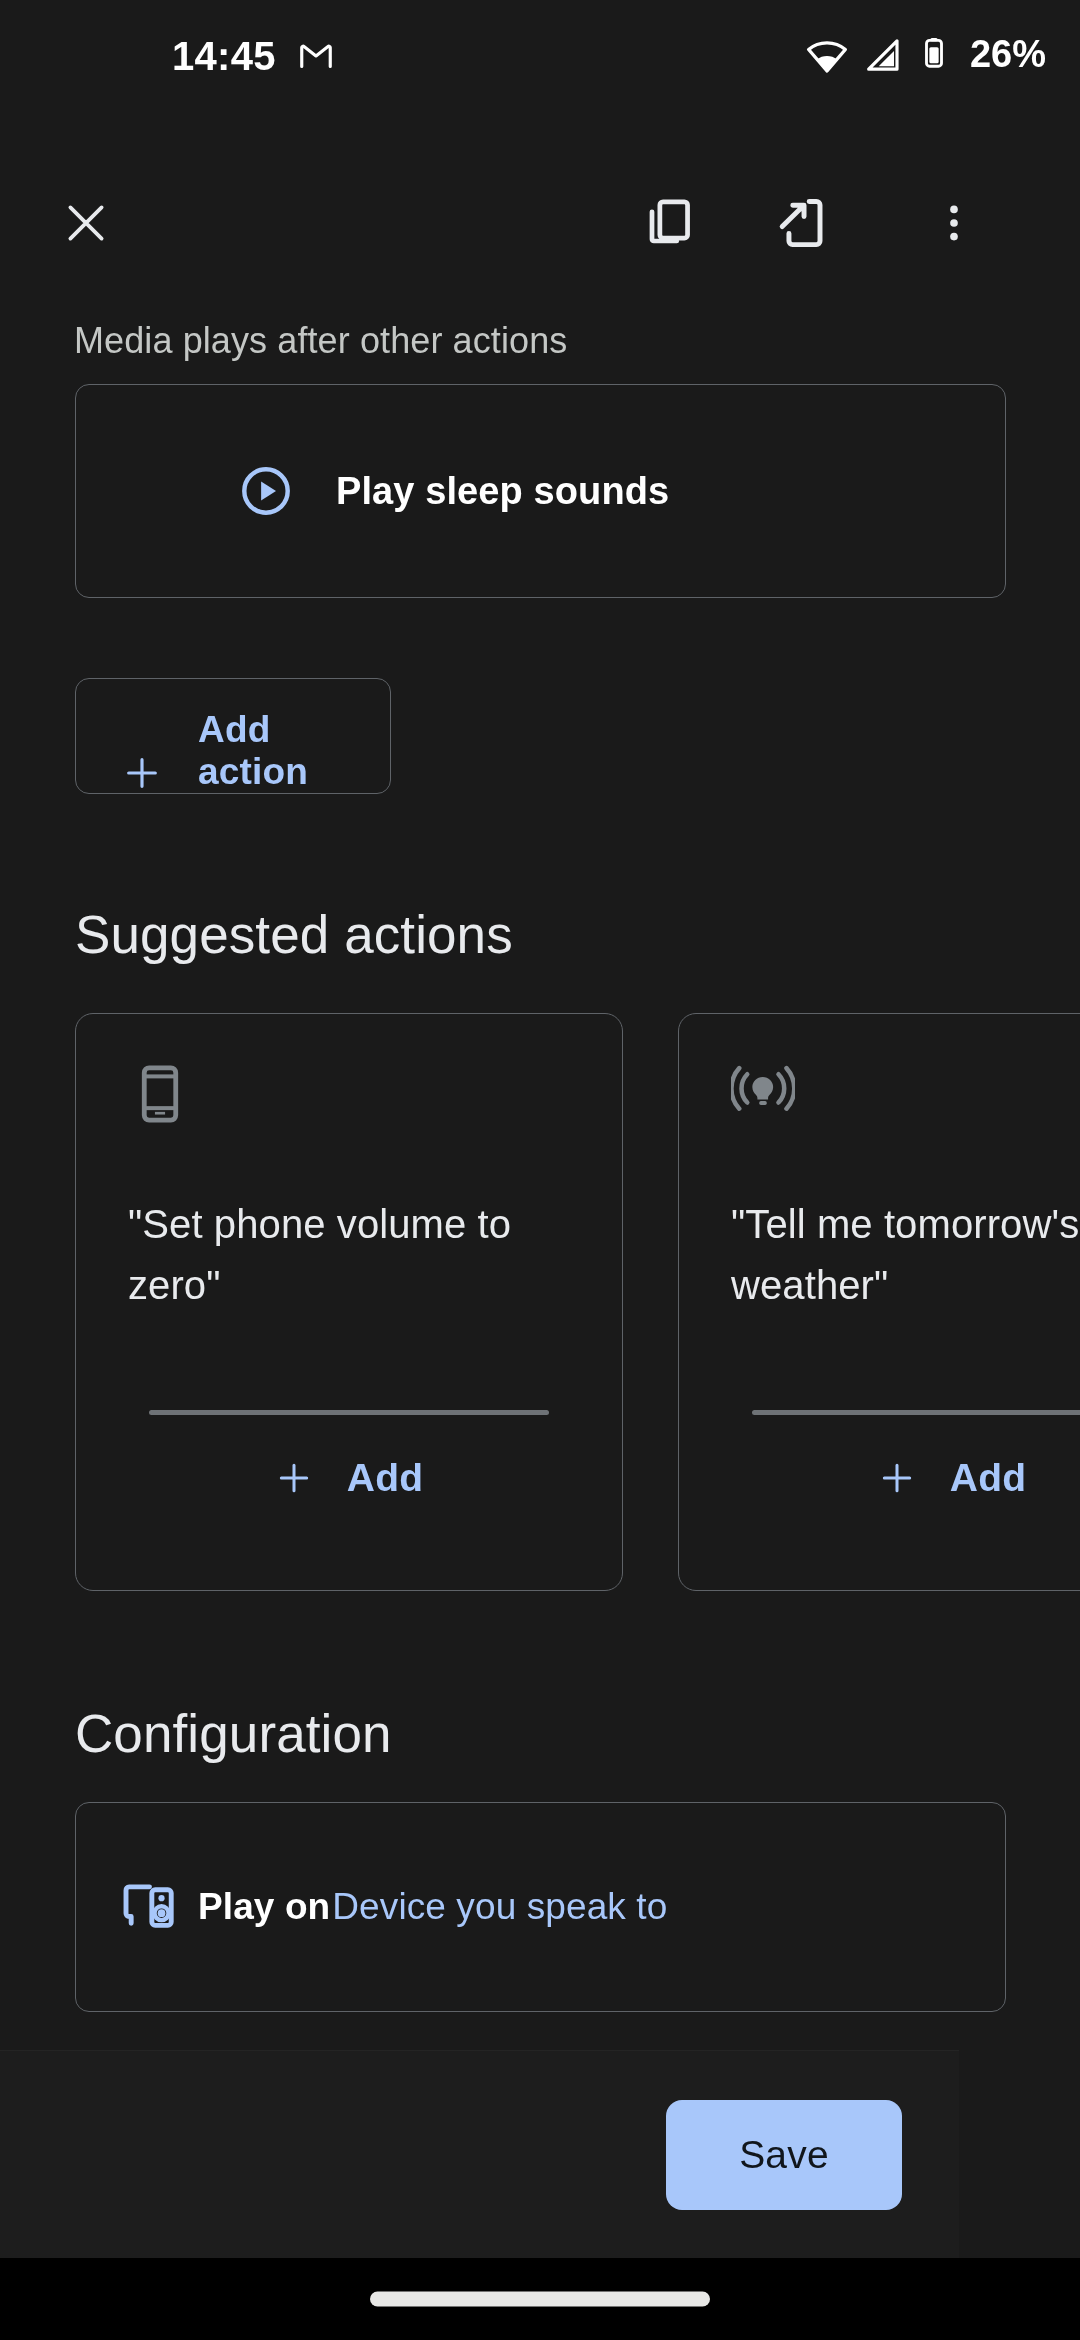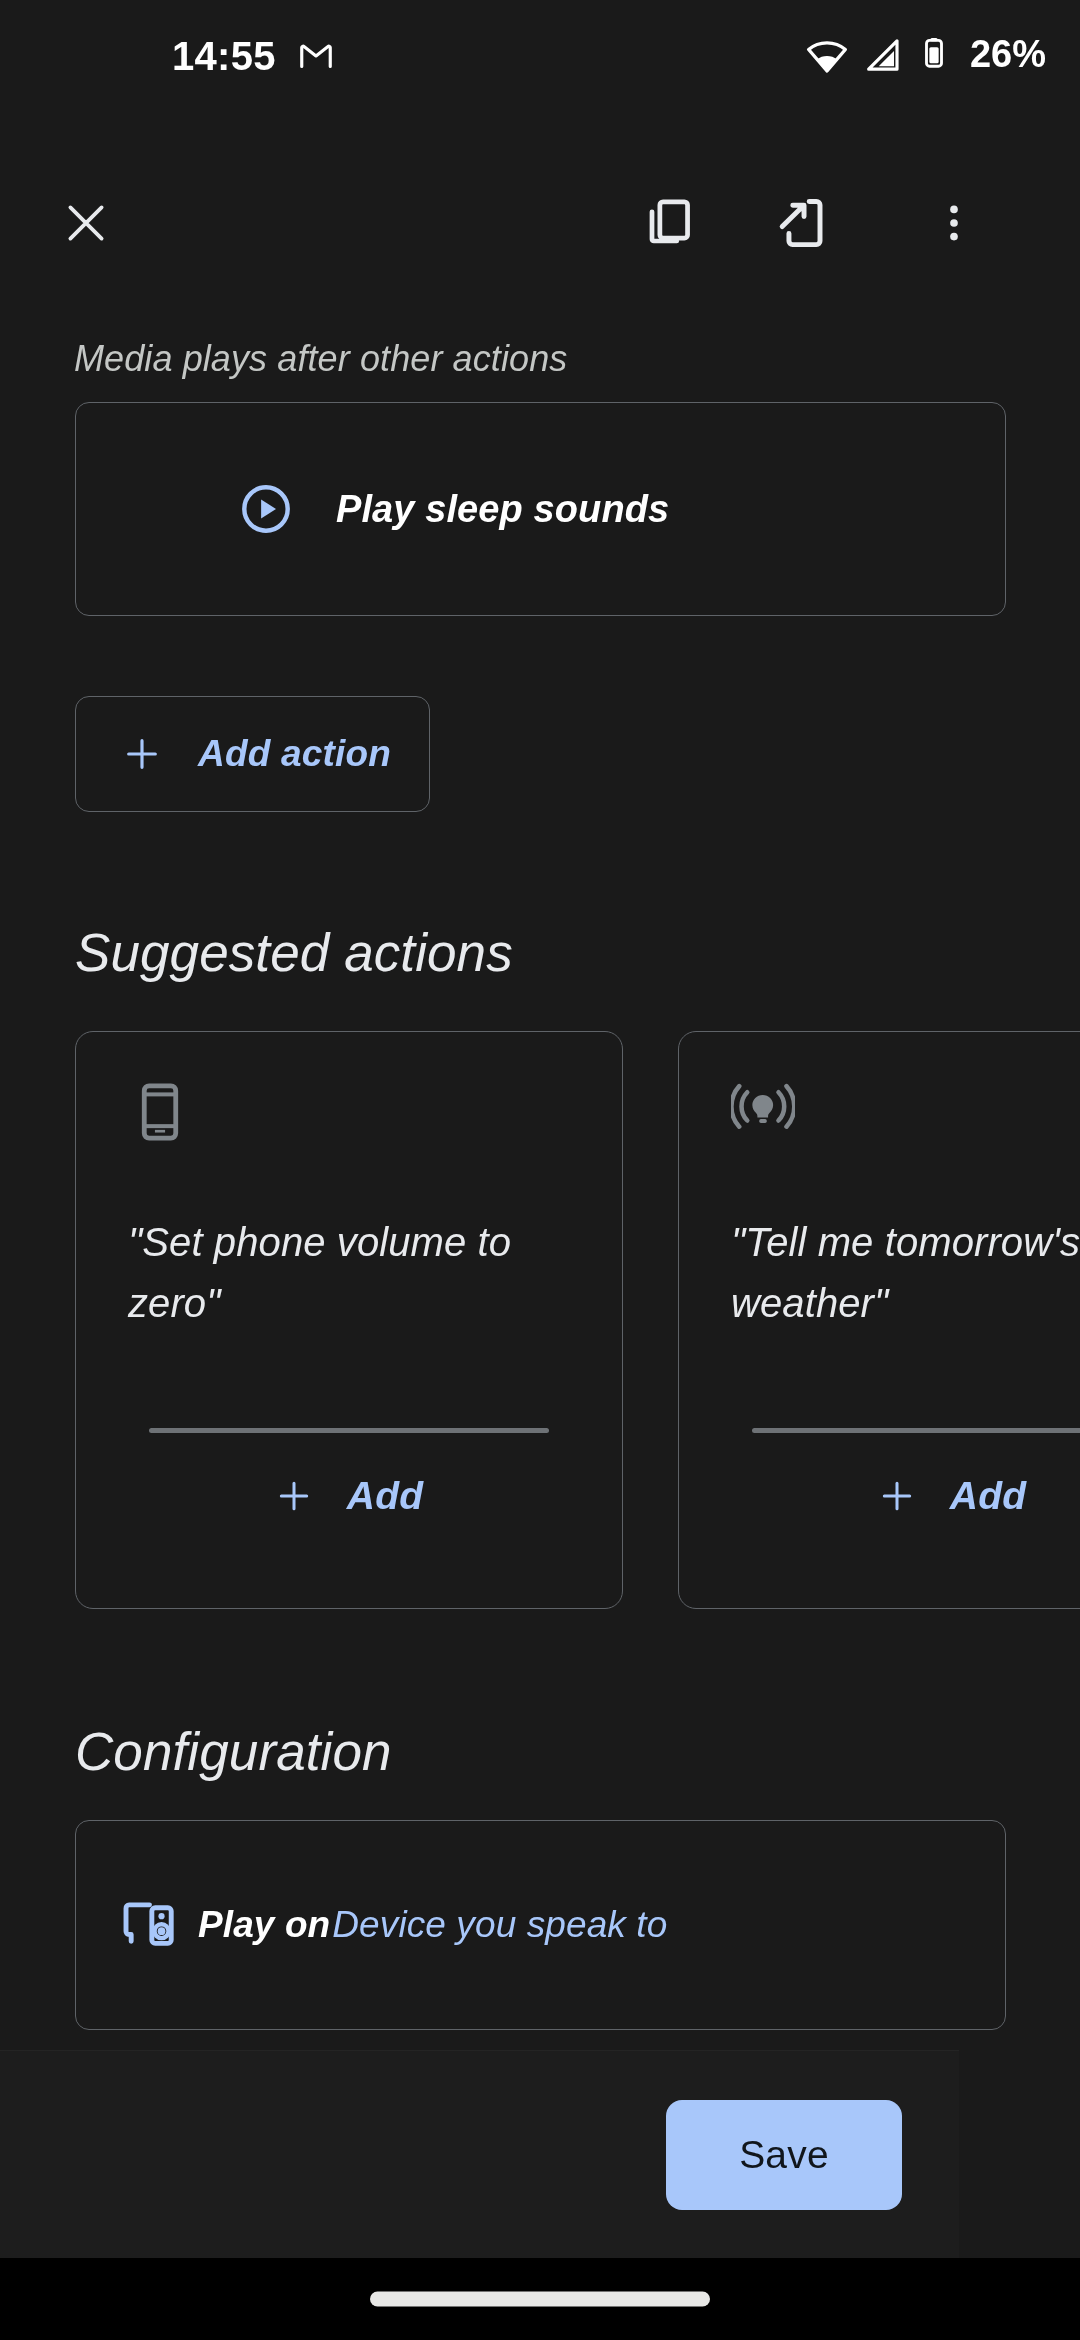--- a/index.html
+++ b/index.html
@@ -53,24 +53,23 @@
     border-radius:50%;
     cursor:pointer;
   }
   .tb-close { left:44px; }
   .tb-dup   { left:628px; }
   .tb-share { left:760px; }
   .tb-more  { left:912px; }
 
   
   .content {
-    position:absolute; top:296px; left:0;
+    position:absolute; top:278px; left:0;
     width:1080px; height:1772px;
     overflow:hidden;
-    font-style:italic;
   }
 
   .section-caption {
     color:#c4c7c5;
     font-size:36px;
     margin:42px 0 0 74px;
     letter-spacing:0.1px;
   }
 
   .action-card {
@@ -83,24 +82,24 @@
     cursor:pointer;
   }
   .ac-icon { margin-left:162px; width:56px; height:56px; flex:none; }
   .ac-label {
     color:#fff; font-size:38px; font-weight:700;
     margin-left:42px; letter-spacing:0.1px;
   }
 
   .add-action-btn {
     margin:80px 0 0 75px;
-    width:355px; height:116px;
+    width:316px; height:116px;
     border:1.5px solid #5f6368;
     border-radius:14px;
-    display:flex; align-items:center;
+    display:flex; align-items:flex-end;
     background:#1a1a1a;
     cursor:pointer;
   }
   .aab-plus {
     margin-left:46px; width:40px; height:40px; flex:none;
   }
   .aab-label {
     color:#a8c7fa; font-size:37px; font-weight:700;
     margin-left:36px; letter-spacing:0.2px;
   }
@@ -203,21 +202,21 @@
     border-radius:9px;
   }
 </style>
 </head>
 <body>
 
 <div id="screen">
 
   <div class="statusbar">
     <div class="sb-left">
-      <span class="sb-time">14:55</span>
+      <span class="sb-time">14:45</span>
       <svg class="sb-gmail" viewBox="0 0 24 24">
         <path d="M2.5 19V6.4c0-.8.9-1.2 1.5-.7L12 12l8-6.3c.6-.5 1.5-.1 1.5.7V19" fill="none" stroke="#fff" stroke-width="2.1" stroke-linejoin="round" stroke-linecap="round"></path>
       </svg>
     </div>
     <div class="sb-right">
       <svg width="42" height="42" viewBox="0 0 24 24">
         <path d="M12 20.5 1.5 8.3C4.3 5.9 8 4.5 12 4.5s7.7 1.4 10.5 3.8L12 20.5z" fill="none" stroke="#fff" stroke-width="1.9" stroke-linejoin="round"></path>
         <path d="M12 20.5 6.3 13.9C7.9 12.7 9.9 12 12 12s4.1.7 5.7 1.9L12 20.5z" fill="#fff"></path>
       </svg>
       <svg width="40" height="40" viewBox="0 0 24 24">

